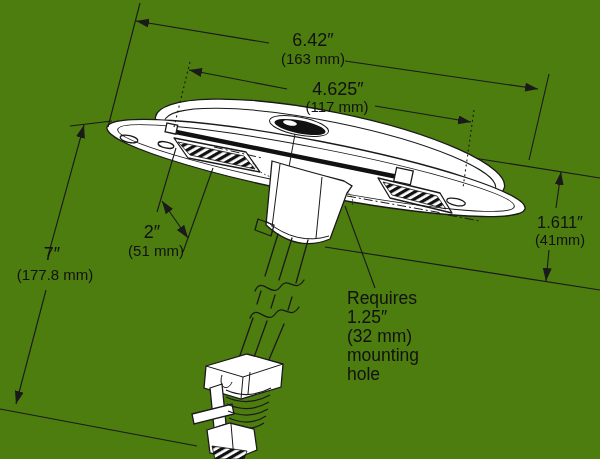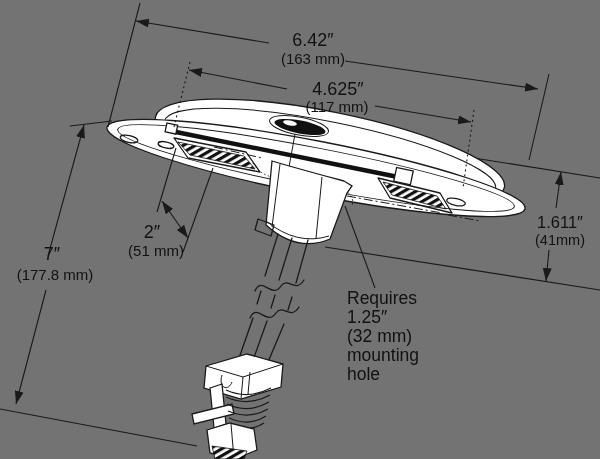--- a/index.html
+++ b/index.html
@@ -1,16 +1,16 @@
 <!DOCTYPE html>
 <html><head>
 <meta charset="utf-8">
 <style>
   html,body{margin:0;padding:0;background:#fff;}
-  .canvas{width:600px;height:459px;background:#737373;position:relative;overflow:hidden;}
+  .canvas{width:600px;height:459px;background:#4d7c0f;position:relative;overflow:hidden;}
   svg{display:block;}
   text{font-family:"Liberation Sans", sans-serif;fill:#111;}
   .din{font-size:18px;}
   .dmm{font-size:15px;}
   .din2{font-size:16.5px;}
   .dmm2{font-size:14.5px;}
   .note{font-size:17.5px;}
   .part{stroke:#1a1a1a;fill:none;stroke-width:1.3;stroke-linejoin:round;stroke-linecap:round;}
   .partfill{stroke:#1a1a1a;fill:#ffffff;stroke-width:1.3;}
   .thin{stroke:#1a1a1a;fill:none;stroke-width:1;}

